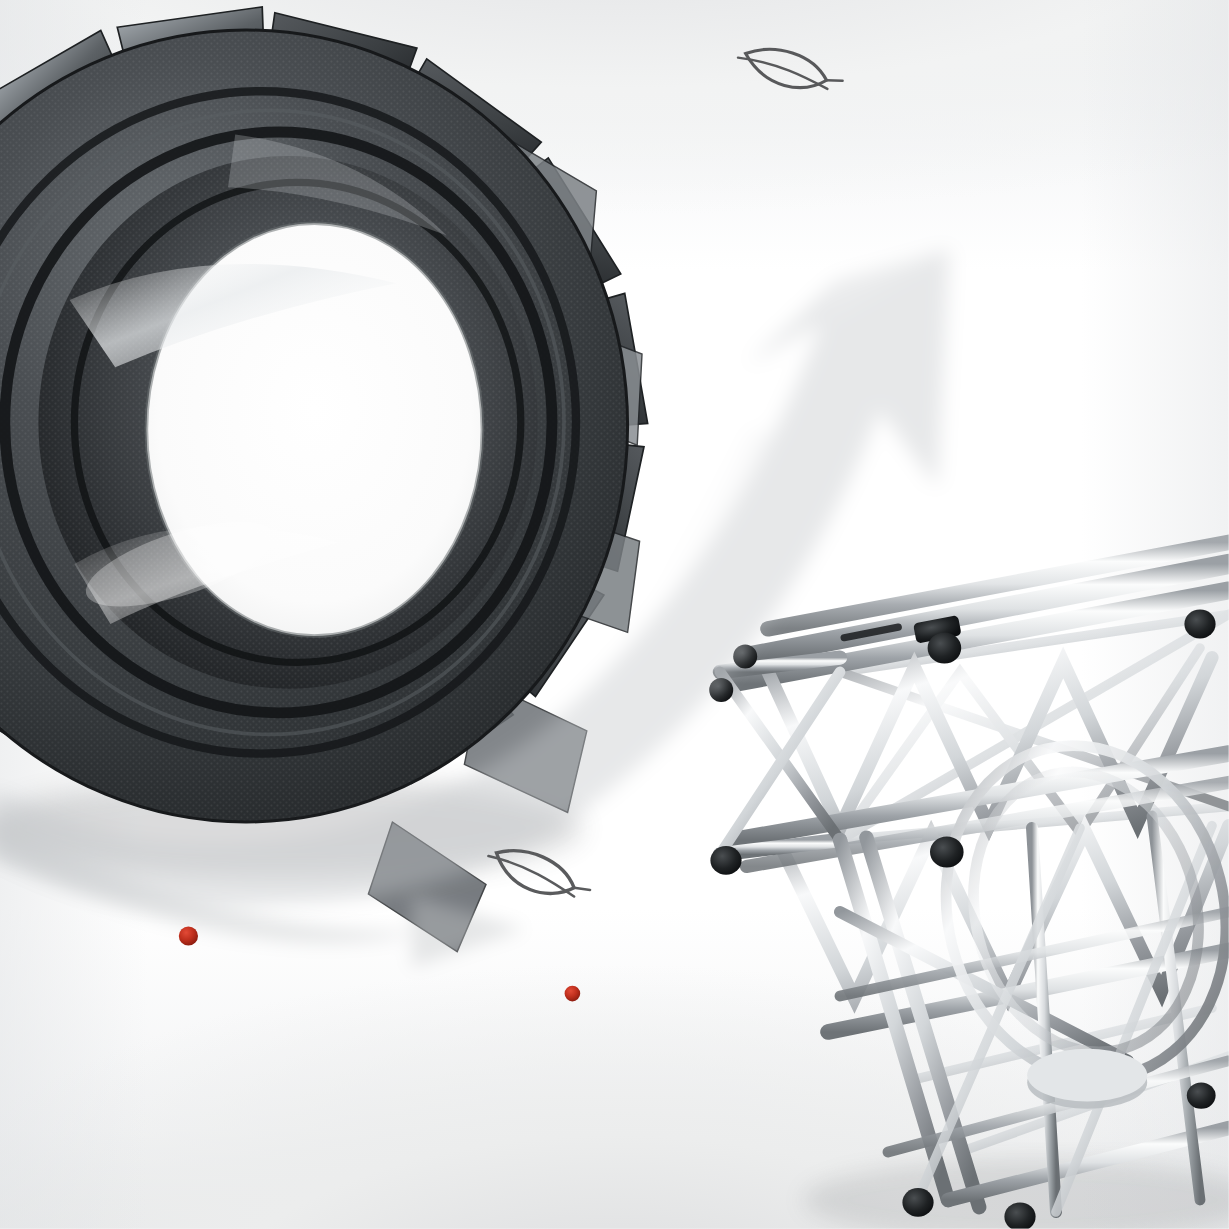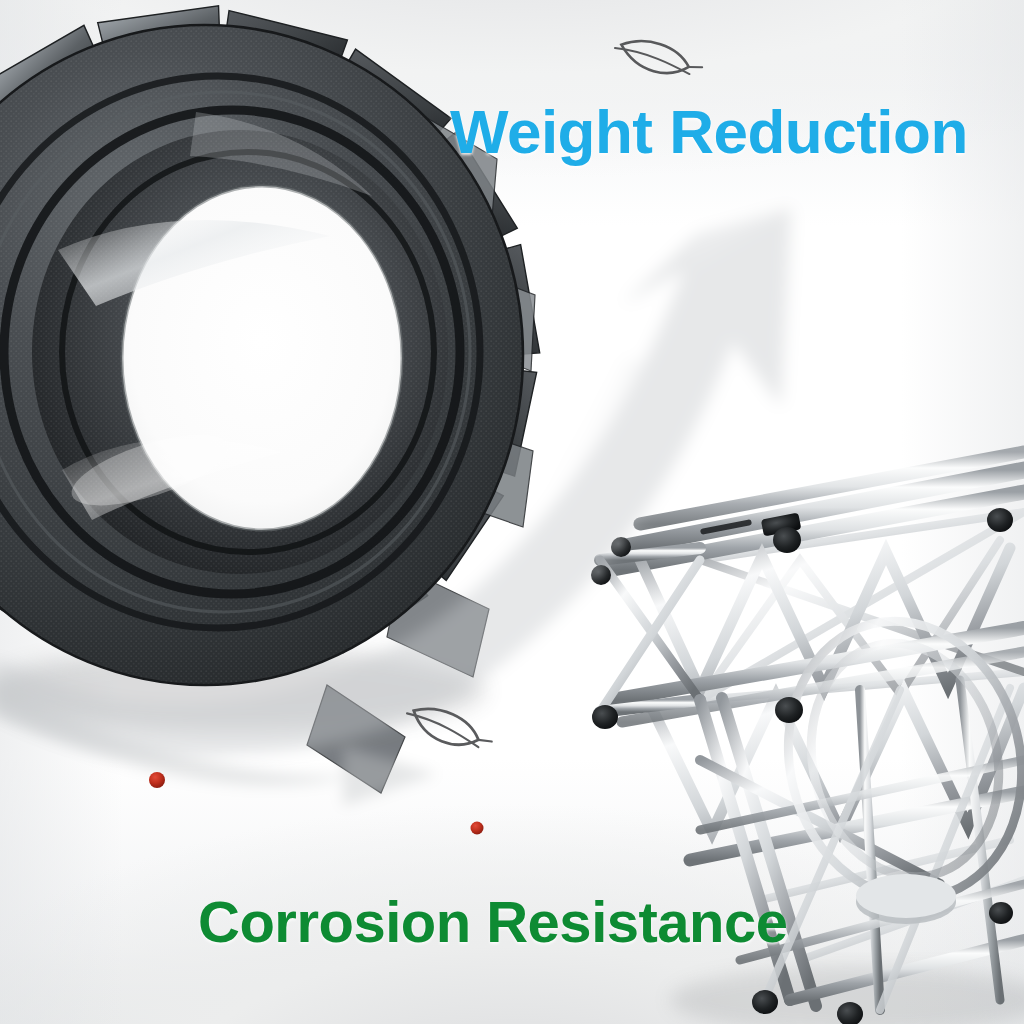--- a/index.html
+++ b/index.html
@@ -417,17 +417,15 @@
       <radialGradient id="rustG" cx="38%" cy="32%" r="70%">
         <stop offset="0%" stop-color="#e24a36"></stop>
         <stop offset="55%" stop-color="#bf2f1d"></stop>
         <stop offset="100%" stop-color="#8d1d10"></stop>
       </radialGradient>
     </defs>
     <circle cx="157" cy="780" r="8" fill="url(#rustG)"></circle>
     <circle cx="477" cy="828" r="6.5" fill="url(#rustG)"></circle>
   </svg>
 
-  <div class="label" id="label-weight">Weight Reduction</div>
-
-  <div class="label" id="label-corrosion">Corrosion Resistance</div>
+
 
 </div>
 
 </body></html>

